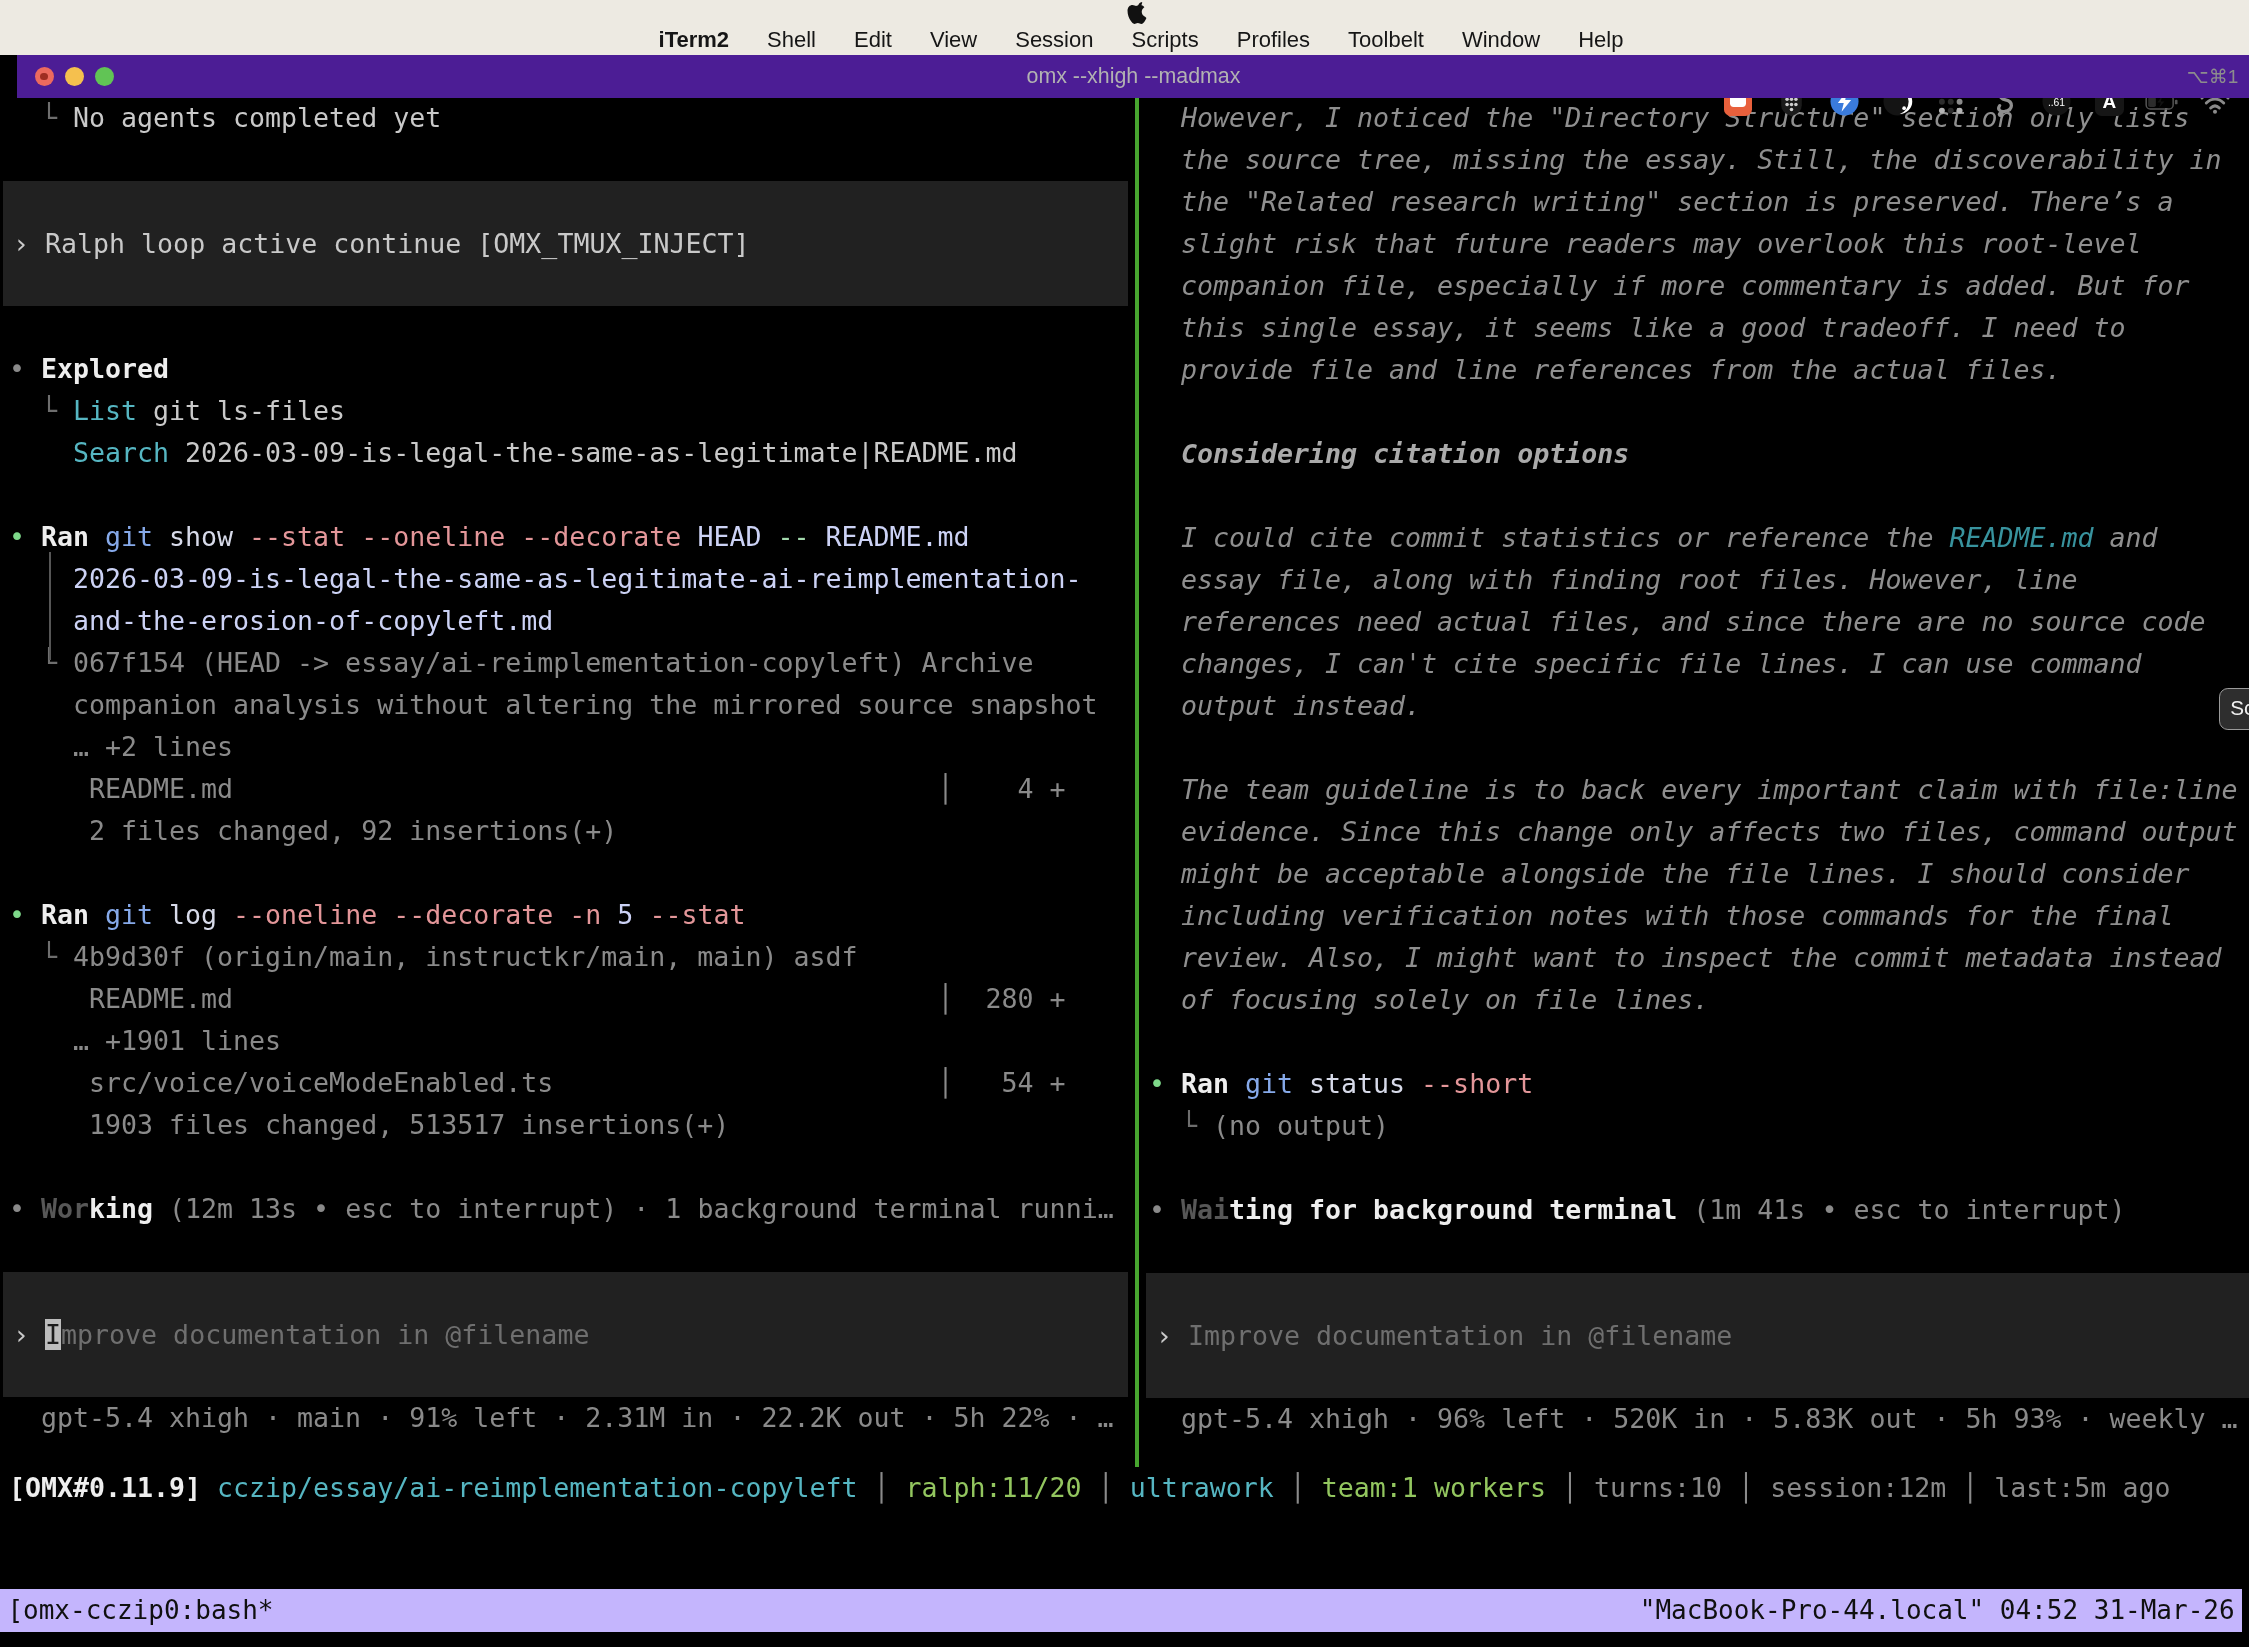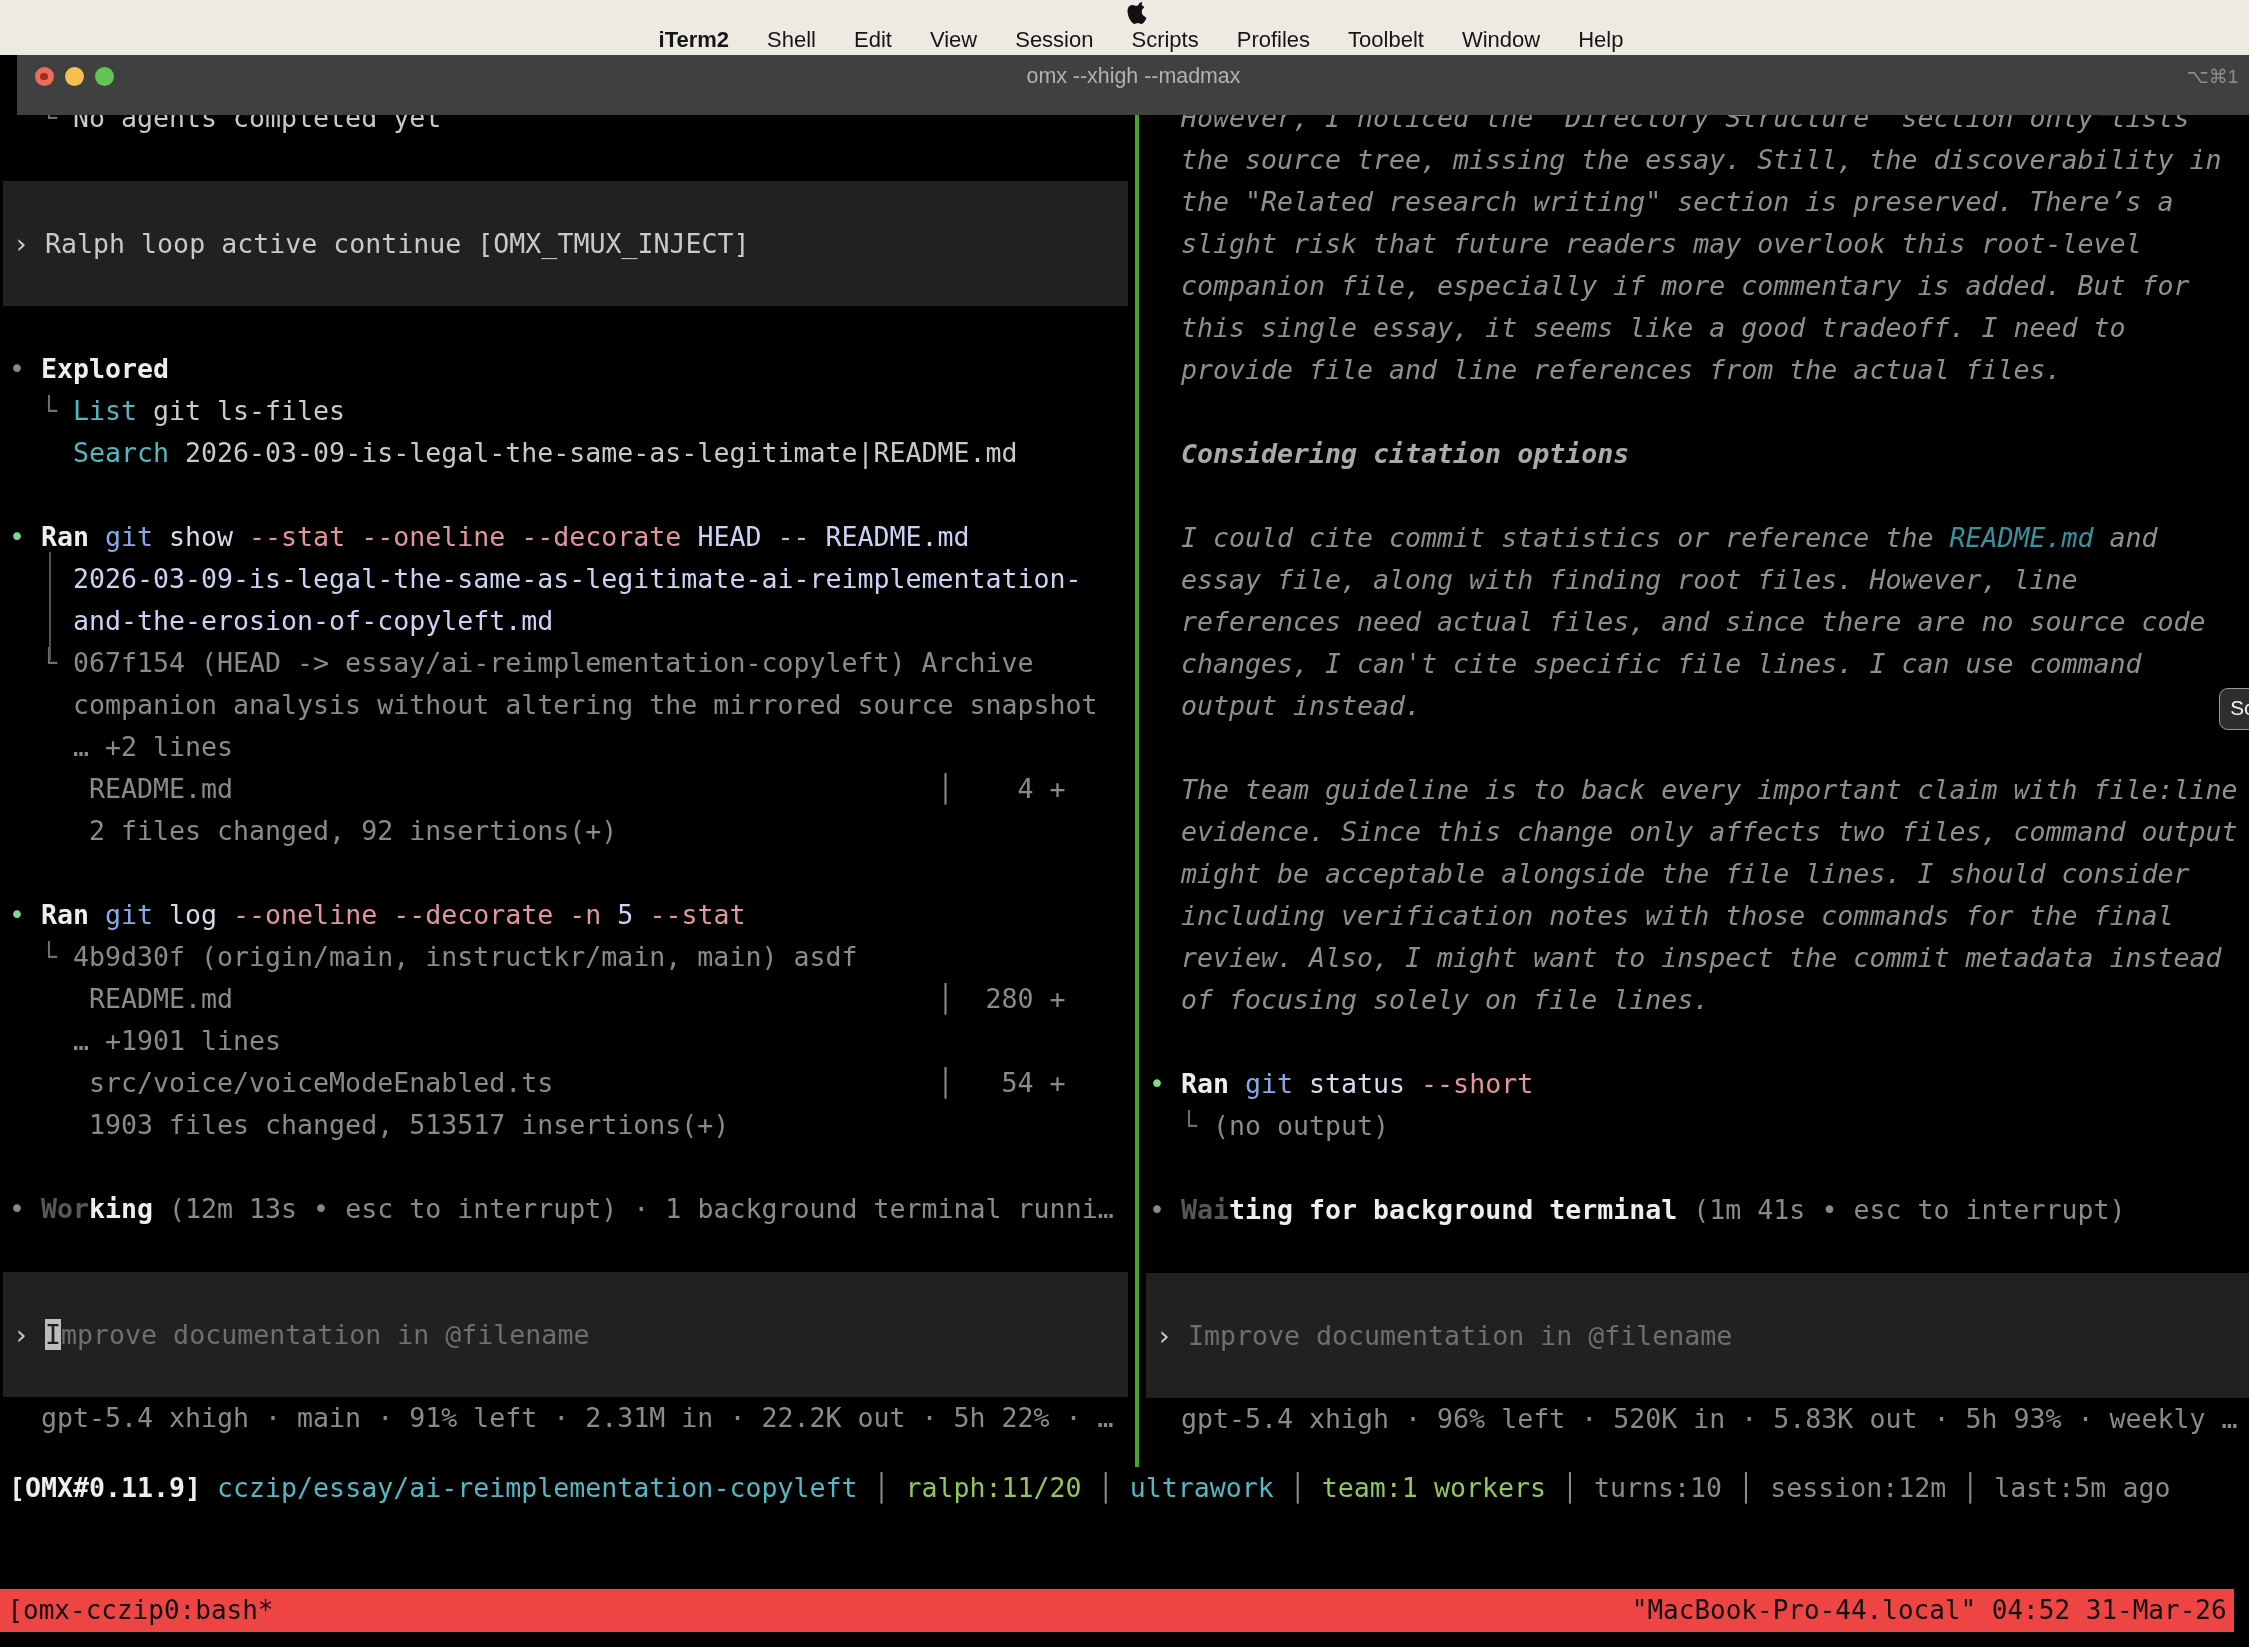--- a/index.html
+++ b/index.html
@@ -17,21 +17,21 @@
   .sic{display:flex;align-items:center;justify-content:center;width:34px;height:34px;position:relative;}
 
   .chat-outer{width:28px;height:28px;background:#e8603c;border-radius:6.6px;position:relative;}
   .chat-inner{position:absolute;left:5.9px;top:5.9px;width:16px;height:13.3px;background:#fff;border-radius:3.7px;}
   .chat-tail{position:absolute;left:4.4px;top:25px;width:0;height:0;border-left:4.4px solid transparent;
     border-right:4.4px solid transparent;border-top:7.4px solid #e8603c;}
   .a-badge{width:29.5px;height:29.5px;background:#161616;border-radius:6.6px;color:#fff;font-weight:bold;
     font-size:19px;display:flex;align-items:center;justify-content:center;font-family:"Liberation Sans",sans-serif;}
 
   
-  .titlebar{position:absolute;top:55px;left:17px;right:0;height:60px;background:#404040;z-index:5;}
+  .titlebar{position:absolute;top:55px;left:17px;right:0;height:43px;background:#4c1d95;z-index:5;}
   .lights{position:absolute;left:17.7px;top:11.8px;display:flex;gap:11px;}
   .light{width:19px;height:19px;border-radius:50%;display:flex;align-items:center;justify-content:center;}
   .light.red{background:#ec6a5e;}
   .light.red i{width:7.4px;height:7.4px;border-radius:50%;background:#9f2d22;display:block;}
   .light.yellow{background:#f5c04e;}
   .light.green{background:#61c455;}
   .wtitle{position:absolute;left:0;right:0;text-align:center;line-height:43px;color:#b2b2b2;
     font-family:"Liberation Sans",sans-serif;font-size:21.4px;}
   .wshort{position:absolute;right:11.8px;top:0;line-height:43px;color:#8d8d8d;
     font-family:"Liberation Sans",sans-serif;font-size:19px;}
@@ -63,21 +63,21 @@
   .c-lav{color:#ccd2f5;}
   .c-cmd{color:#d7dae9;}
   .c-gb{color:#7ed98a;}
   .c-grn{color:#a3d9ad;}
   .c-sg{color:#93c65f;}
   .c-ph{color:#6f6f6f;}
   .cursor{background:#bdbdbd;color:#1c1c1c;}
 
   
   .omx{position:absolute;left:0;right:0;top:1467px;height:42px;z-index:3;}
-  .tmuxbar{position:absolute;left:0;right:16px;top:1589px;height:43px;background:#ef4444;
+  .tmuxbar{position:absolute;left:0;right:8px;top:1589px;height:43px;background:#c4b5fd;
     color:#101010;font-size:26px;line-height:43px;display:flex;justify-content:space-between;
     padding:0 7.4px;white-space:pre;z-index:4;}
 
   
   .tooltip{position:absolute;left:2219px;top:688px;width:118px;height:40px;background:#2e2e2e;
     border:1.5px solid #9a9a9a;border-radius:8.9px;color:#f2f2f2;z-index:6;
     font-family:"Liberation Sans",sans-serif;font-size:20.7px;line-height:38px;padding-left:10.3px;}
 </style>
 </head>
 <body>

